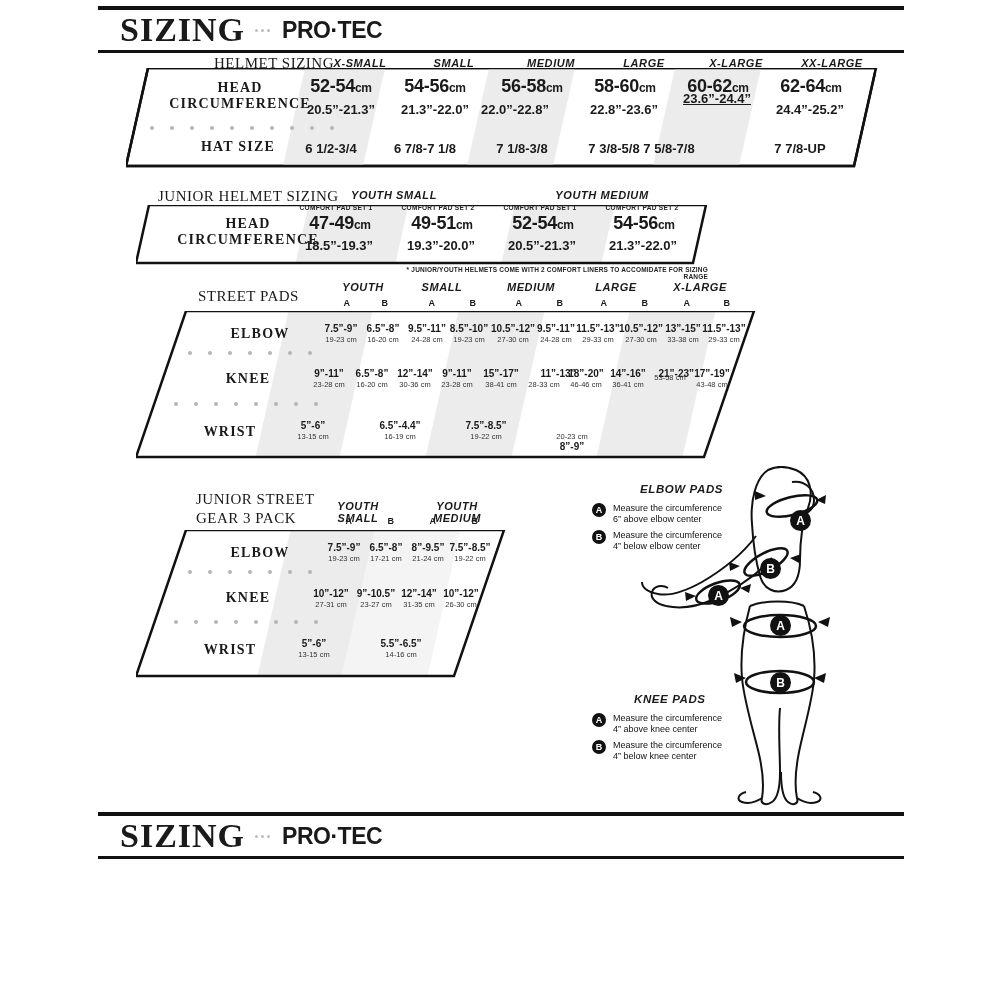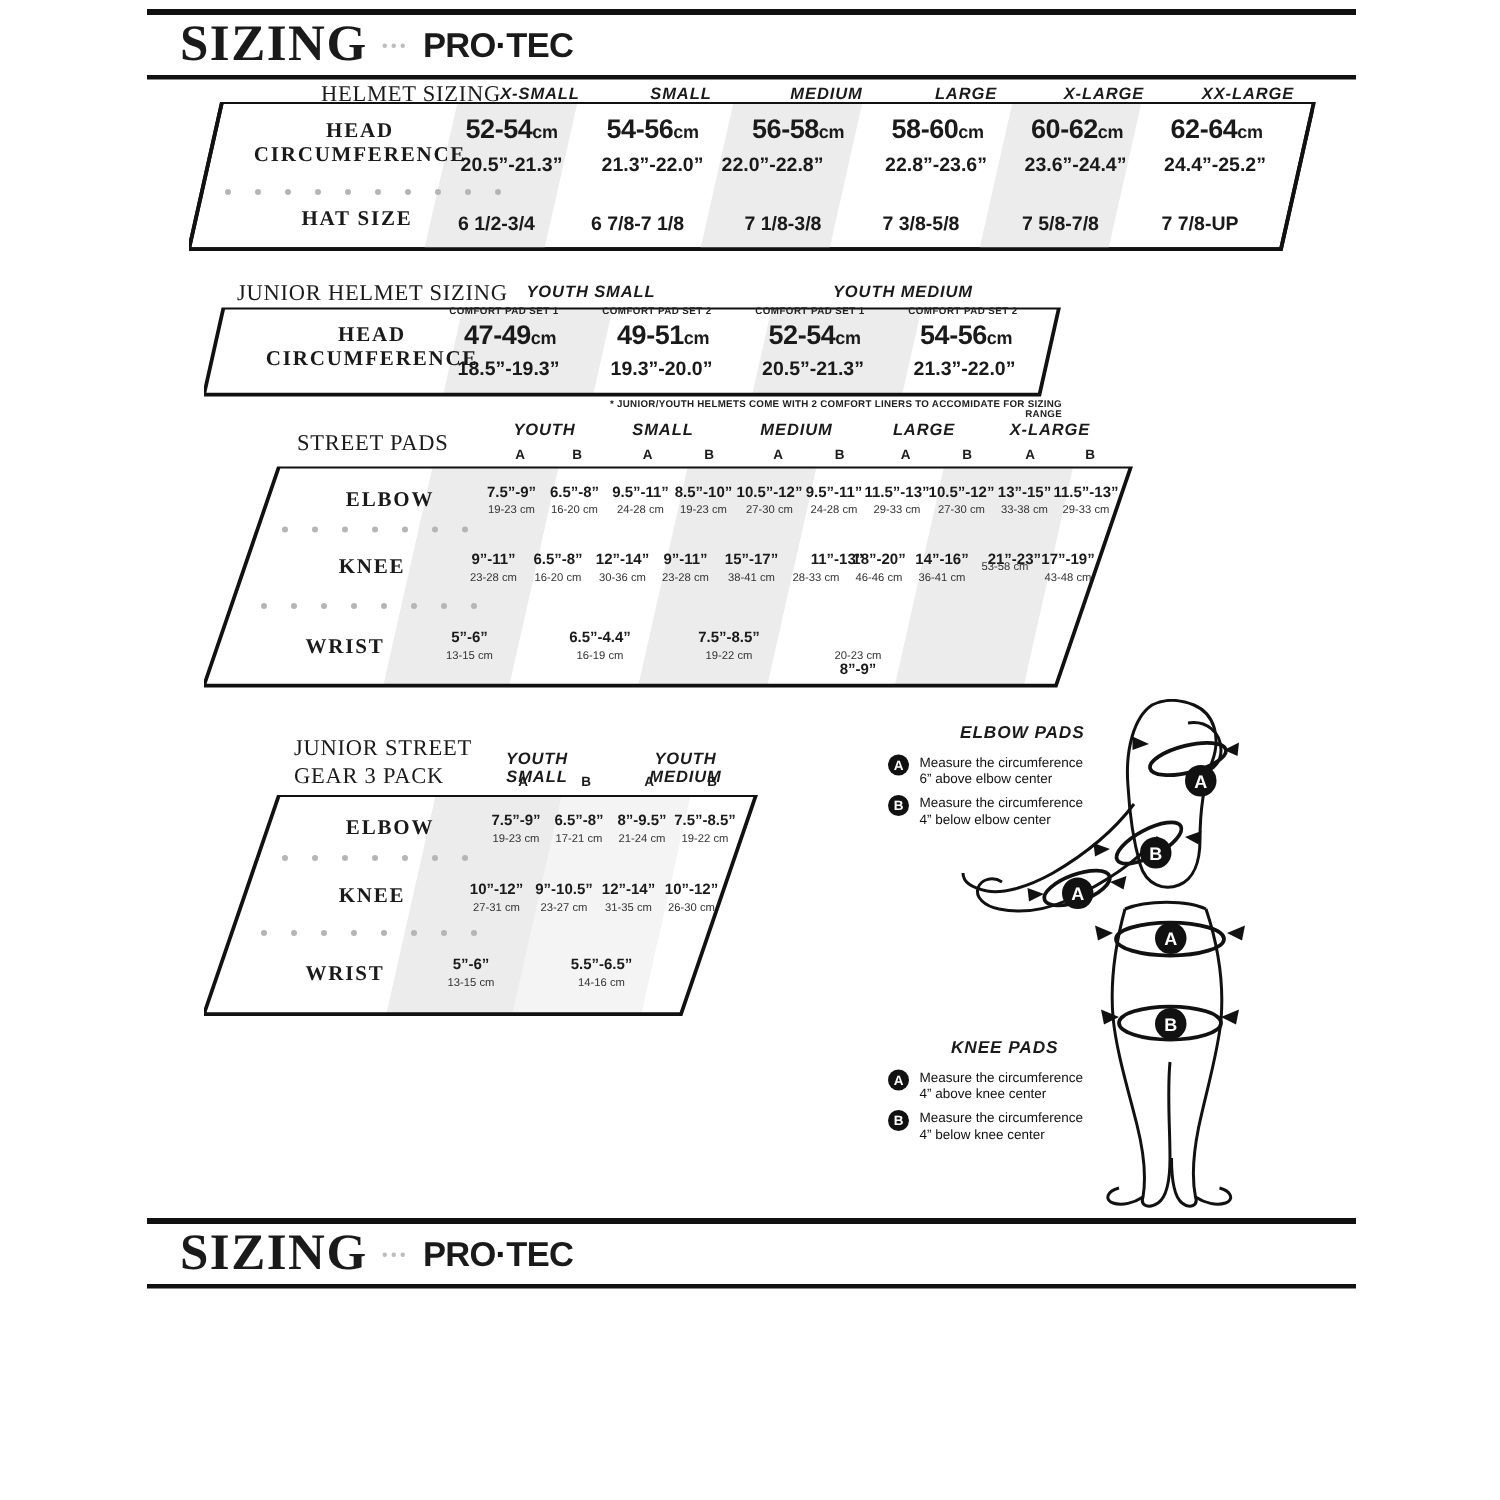--- a/index.html
+++ b/index.html
@@ -189,42 +189,42 @@
     <div class="cellbig" style="position:absolute;left:390px;top:76px;width:90px;"><span>54-56</span><span class="u">cm</span></div>
     <div class="cellbig" style="position:absolute;left:487px;top:76px;width:90px;"><span>56-58</span><span class="u">cm</span></div>
     <div class="cellbig" style="position:absolute;left:580px;top:76px;width:90px;"><span>58-60</span><span class="u">cm</span></div>
     <div class="cellbig" style="position:absolute;left:673px;top:76px;width:90px;"><span>60-62</span><span class="u">cm</span></div>
     <div class="cellbig" style="position:absolute;left:766px;top:76px;width:90px;"><span>62-64</span><span class="u">cm</span></div>
 
     <div class="cellsm" style="position:absolute;left:294px;top:102px;width:94px;">20.5”-21.3”</div>
     <div class="cellsm" style="position:absolute;left:388px;top:102px;width:94px;">21.3”-22.0”</div>
     <div class="cellsm" style="position:absolute;left:468px;top:102px;width:94px;">22.0”-22.8”</div>
     <div class="cellsm" style="position:absolute;left:577px;top:102px;width:94px;">22.8”-23.6”</div>
-    <div class="cellsm" style="position:absolute;left:670px;top:102px;width:94px;">23.6”-24.4”</div>
+    <div class="cellsm" style="position:absolute;left:670px;top:91px;width:94px;text-decoration:underline;">23.6”-24.4”</div>
     <div class="cellsm" style="position:absolute;left:763px;top:102px;width:94px;">24.4”-25.2”</div>
 
     <div class="dotrow" style="left:150px;top:126px;">
         <i></i>
         <i></i>
         <i></i>
         <i></i>
         <i></i>
         <i></i>
         <i></i>
         <i></i>
         <i></i>
         <i></i>
       </div>
 
     <div class="rowlabel" style="position:absolute;left:148px;top:139px;width:180px;">HAT SIZE</div>
     <div class="hatsize" style="position:absolute;left:284px;top:141px;width:94px;">6 1/2-3/4</div>
     <div class="hatsize" style="position:absolute;left:378px;top:141px;width:94px;">6 7/8-7 1/8</div>
     <div class="hatsize" style="position:absolute;left:475px;top:141px;width:94px;">7 1/8-3/8</div>
     <div class="hatsize" style="position:absolute;left:567px;top:141px;width:94px;">7 3/8-5/8</div>
-    <div class="hatsize" style="position:absolute;left:660px;top:141px;width:94px;">7 5/8-7/8</div>
+    <div class="hatsize" style="position:absolute;left:622px;top:141px;width:94px;">7 5/8-7/8</div>
     <div class="hatsize" style="position:absolute;left:753px;top:141px;width:94px;">7 7/8-UP</div>
   </div>
 
   <div>
     <div class="tbl-title" style="position:absolute;left:158px;top:188px;">JUNIOR HELMET SIZING</div>
 
     <div class="colhead" style="position:absolute;left:348px;top:189px;width:92px;">YOUTH SMALL</div>
     <div class="colhead" style="position:absolute;left:552px;top:189px;width:100px;">YOUTH MEDIUM</div>
 
     <div style="position:absolute;left:302px;top:205px;width:100px;height:58px;background:#ececed;transform:skewX(-12.7deg);"></div>

